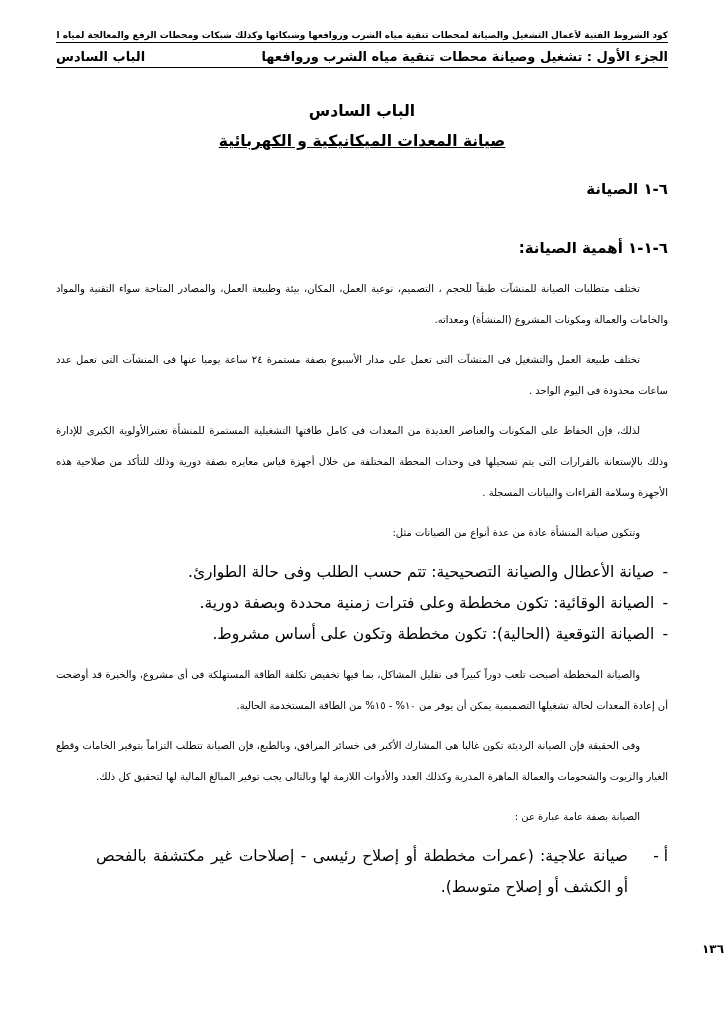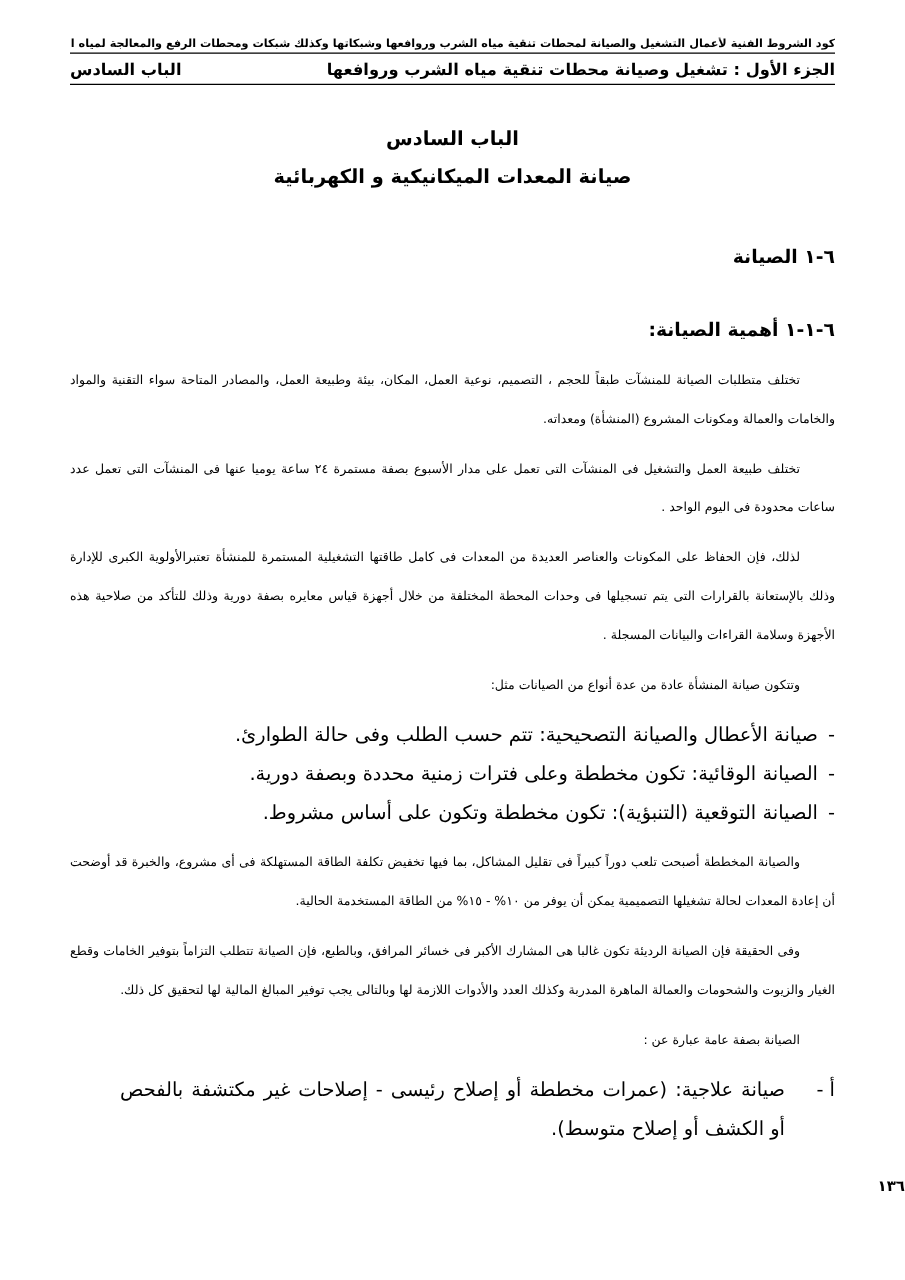--- a/index.html
+++ b/index.html
@@ -40,28 +40,28 @@
     padding: 6px 0 3px 0;
   }
   
   .title {
     text-align: center;
     font-weight: bold;
     font-size: 15.5px;
     margin: 0;
   }
   .t1 { margin-top: 34px; }
-  .t2 { margin-top: 12px; }
+  .t2 { margin-top: 12px; text-decoration: underline; }
   
   .section {
     font-weight: bold;
     font-size: 15px;
     margin: 0;
   }
-  .s1 { margin-top: 46px; }
+  .s1 { margin-top: 30px; }
   .s2 { margin-top: 41px; }
   
   .body {
     font-size: 10px;
     line-height: 31px;
     text-align: justify;
     margin: 9px 0 9px 0;
   }
   .indent { text-indent: 28px; }
   .nojust { text-align: right; }
@@ -136,21 +136,21 @@
     <span class="bullet-text">صيانة الأعطال والصيانة التصحيحية: تتم حسب الطلب وفى حالة الطوارئ.</span>
   </div>
 
   <div class="bullet">
     <span class="dash">-</span>
     <span class="bullet-text">الصيانة الوقائية: تكون مخططة وعلى فترات زمنية محددة وبصفة دورية.</span>
   </div>
 
   <div class="bullet">
     <span class="dash">-</span>
-    <span class="bullet-text">الصيانة التوقعية (التنبؤية): تكون مخططة وتكون على أساس مشروط.</span>
+    <span class="bullet-text">الصيانة التوقعية (الحالية): تكون مخططة وتكون على أساس مشروط.</span>
   </div>
 
   <p class="body indent">والصيانة المخططة أصبحت تلعب دوراً كبيراً فى تقليل المشاكل، بما فيها تخفيض تكلفة الطاقة المستهلكة فى أى مشروع، والخبرة قد أوضحت أن إعادة المعدات لحالة تشغيلها التصميمية يمكن أن يوفر من ١٠% - ١٥% من الطاقة المستخدمة الحالية.</p>
 
   <p class="body indent">وفى الحقيقة فإن الصيانة الرديئة تكون غالبا هى المشارك الأكبر فى خسائر المرافق، وبالطبع، فإن الصيانة تتطلب التزاماً بتوفير الخامات وقطع الغيار والزيوت والشحومات والعمالة الماهرة المدربة وكذلك العدد والأدوات اللازمة لها وبالتالى يجب توفير المبالغ المالية لها لتحقيق كل ذلك.</p>
 
   <p class="body indent nojust">الصيانة بصفة عامة عبارة عن :</p>
 
   <div class="item-a">
     <span class="marker">أ -</span>

